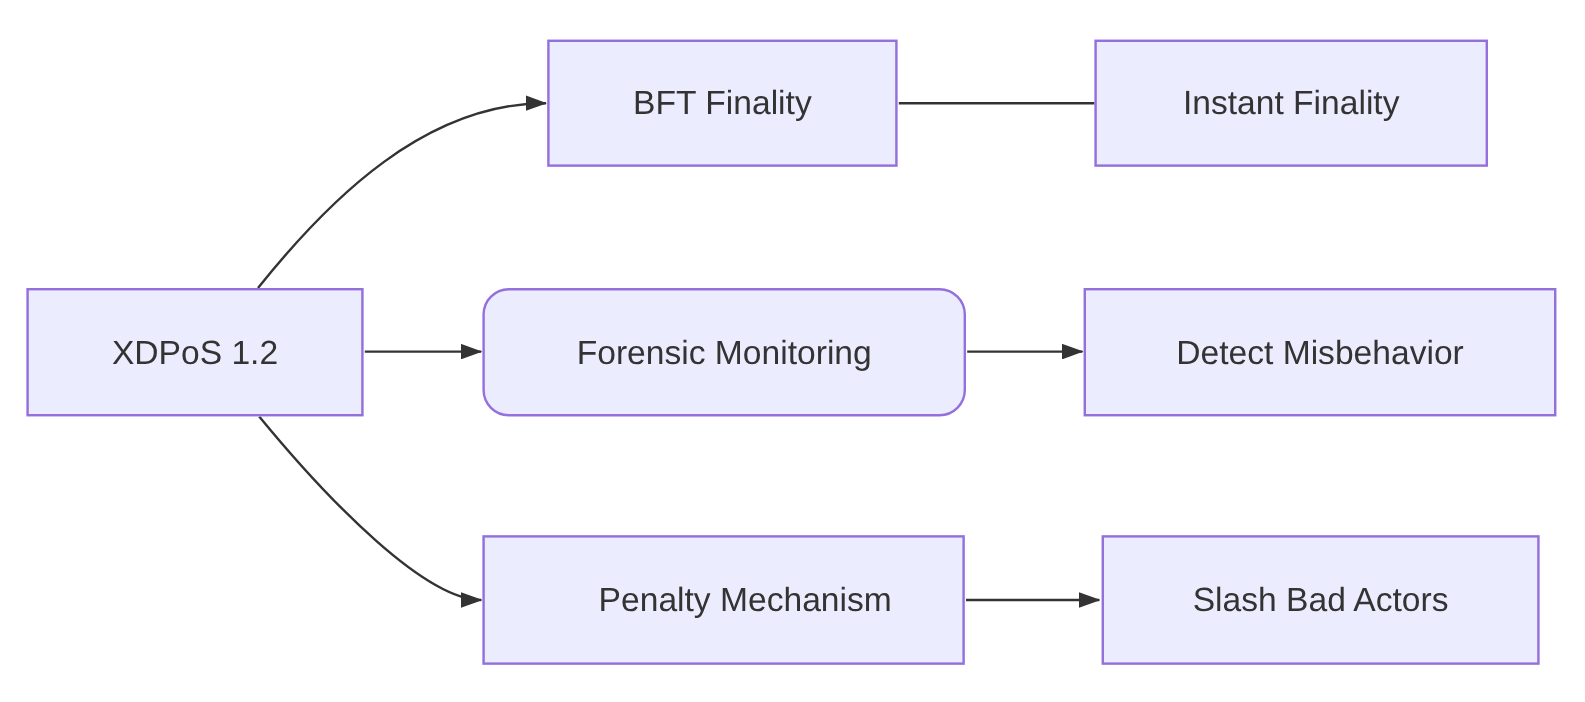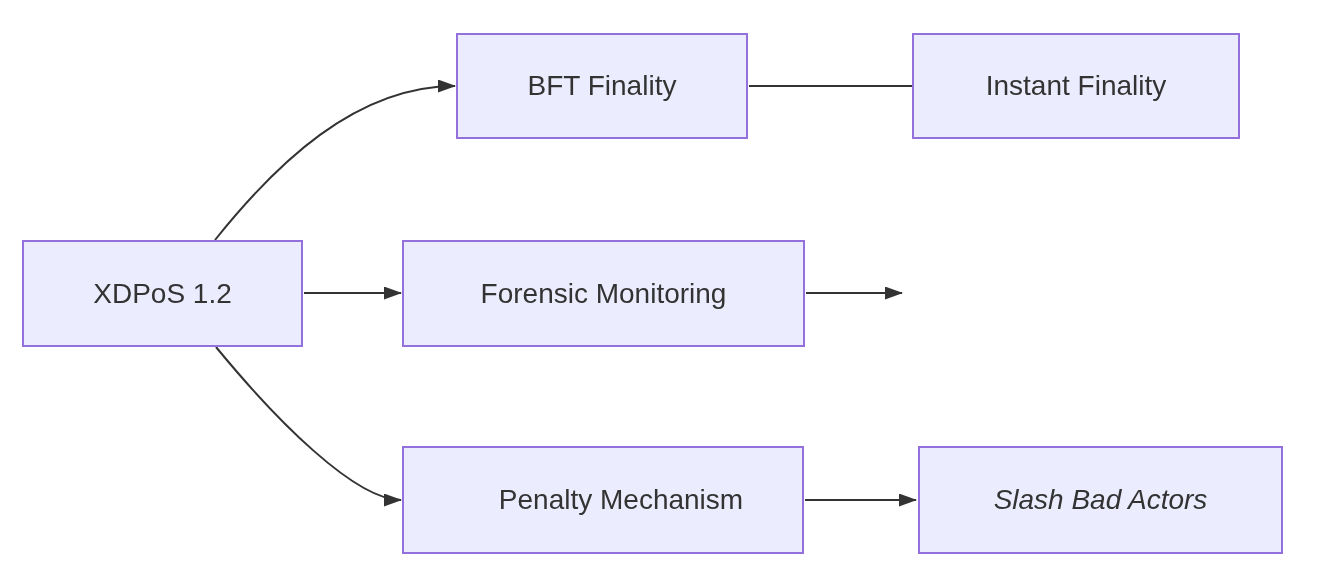--- a/index.html
+++ b/index.html
@@ -42,24 +42,24 @@
     display: flex;
     align-items: center;
     justify-content: center;
     text-align: left;
     white-space: nowrap;
   }
   
   .node-xdpos    { left: 22px;  top: 240px; width: 281px; height: 107px; }
   .node-bft      { left: 456px; top: 33px;  width: 292px; height: 106px; }
   .node-instant  { left: 912px; top: 33px;  width: 328px; height: 106px; }
-  .node-forensic { left: 402px; top: 240px; width: 403px; height: 107px; }
+  .node-forensic { left: 402px; top: 240px; width: 403px; height: 107px; border-radius: 22px; }
   .node-detect   { left: 903px; top: 240px; width: 394px; height: 107px; }
   .node-penalty  { left: 402px; top: 446px; width: 402px; height: 108px; padding-left: 36px; }
-  .node-slash    { left: 918px; top: 446px; width: 365px; height: 108px; font-style: italic; }
+  .node-slash    { left: 918px; top: 446px; width: 365px; height: 108px; }
 </style>
 </head>
 <body>
 
 <div class="canvas">
 
   <svg class="edges-layer" width="1321" height="585" viewBox="0 0 1321 585" xmlns="http://www.w3.org/2000/svg">
     <defs>
       <marker id="arrow" markerUnits="userSpaceOnUse" markerWidth="18" markerHeight="13" refX="17" refY="6.5" orient="auto">
         <path class="arrowhead" d="M0,0 L18,6.5 L0,13 z"></path>
@@ -82,20 +82,23 @@
   </div>
 
   <div class="node node-instant">
     <span>Instant Finality</span>
   </div>
 
   <div class="node node-forensic">
     <span>Forensic Monitoring</span>
   </div>
 
+  <div class="node node-detect">
+    <span>Detect Misbehavior</span>
+  </div>
 
   <div class="node node-penalty">
     <span>Penalty Mechanism</span>
   </div>
 
   <div class="node node-slash">
     <span>Slash Bad Actors</span>
   </div>
 
 </div>

